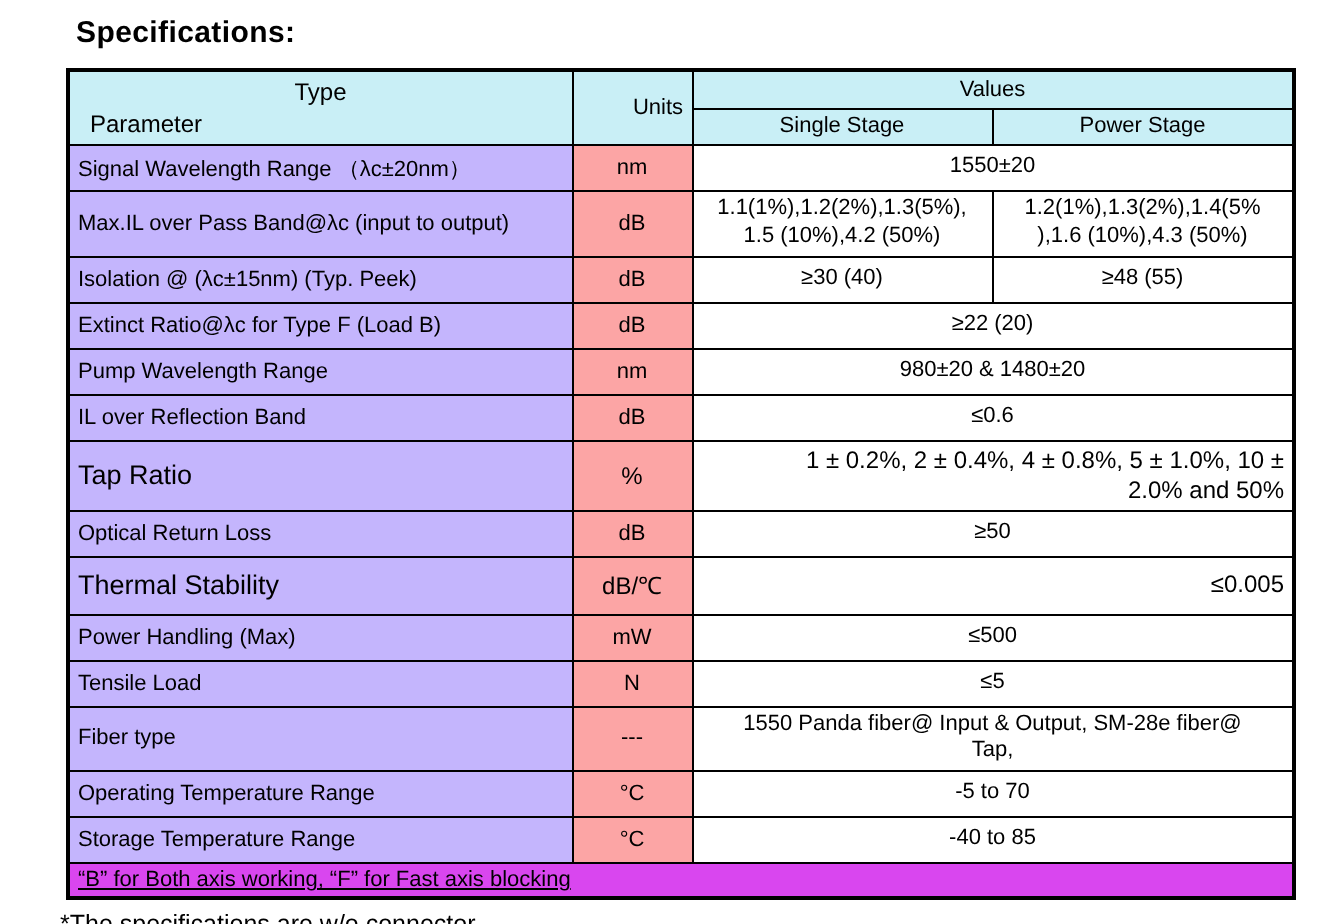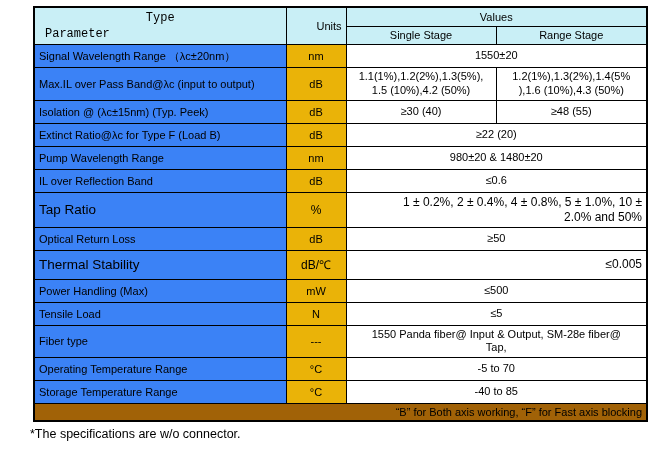--- a/index.html
+++ b/index.html
@@ -21,72 +21,74 @@
   table.spec col.c-param { width: 252px; }
   table.spec col.c-units { width: 60px; }
   table.spec col.c-single { width: 150px; }
   table.spec col.c-dual { width: 151px; }
   table.spec th, table.spec td {
     border: 1px solid #000; font-weight: normal;
     font-size: 11px; padding: 2px 4px; vertical-align: middle;
   }
   
   thead th { background: #c9eff6; }
-  th.param-head { padding: 0; vertical-align: top; font-family: Liberation Mono, monospace; }
+  th.param-head { padding: 0; vertical-align: top; }
   .type-lbl { text-align: center; font-size: 12px; padding-top: 1px; }
   .param-lbl { text-align: left; font-size: 12px; padding: 2px 0 1px 6px; }
   th.units-head { text-align: right; font-size: 12px; }
   th.values-head { text-align: center; font-size: 12px; padding: 1px 2px; }
   th.stage-head { text-align: center; font-size: 12px; padding: 1px 2px; }
   
   td.param {
-    background: #3b82f6; text-align: left; padding-left: 6px;
+    background: #c4b5fd; text-align: left; padding-left: 6px;
     font-size: 11.5px; height: 18px;
   }
-  td.units { text-align: center; background: #eab308; }
+  td.units { text-align: center; background: #fca5a5; }
   td.val {
     text-align: center; background: #fff; white-space: pre-line;
     line-height: 1.25;
   }
   tr.large td.param { font-size: 13.5px; height: 24px; }
   tr.large td.units { font-size: 12px; }
   tr.large td.val { font-size: 12px; text-align: right; }
   
   td.note-row {
-    background: #a16207; text-align: right; font-size: 12px;
+    background: #d946ef; text-align: left; font-size: 12px;
     padding: 4px 2px;
+    text-decoration: underline;
   }
   .footnotes { margin: 5px 0 0 30px; }
   .footnotes p { margin: 0 0 3.5px 0; font-size: 12.5px; }
 </style>
 </head>
 <body>
 
 <div class="page">
 
+  <div class="page-title">Specifications:</div>
 
   <table class="spec">
     <colgroup>
       <col class="c-param">
         <col class="c-units">
         <col class="c-single">
         <col class="c-dual">
     </colgroup>
     <thead>
       <tr>
         <th class="param-head" rowspan="2">
           <div class="type-lbl">Type</div>
           <div class="param-lbl">Parameter</div>
         </th>
         <th class="units-head" rowspan="2">Units</th>
         <th class="values-head" colspan="2">Values</th>
       </tr>
       <tr>
         <th class="stage-head">Single Stage</th>
-        <th class="stage-head">Range Stage</th>
+        <th class="stage-head">Power Stage</th>
       </tr>
     </thead>
     <tbody id="spec-rows">
         <tr>
           <td class="param">Signal Wavelength Range （λc±20nm）</td>
           <td class="units">nm</td>
           <td class="val" colspan="2">1550±20</td>
         </tr>
         <tr>
           <td class="param">Max.IL over Pass Band@λc (input to output)</td>

